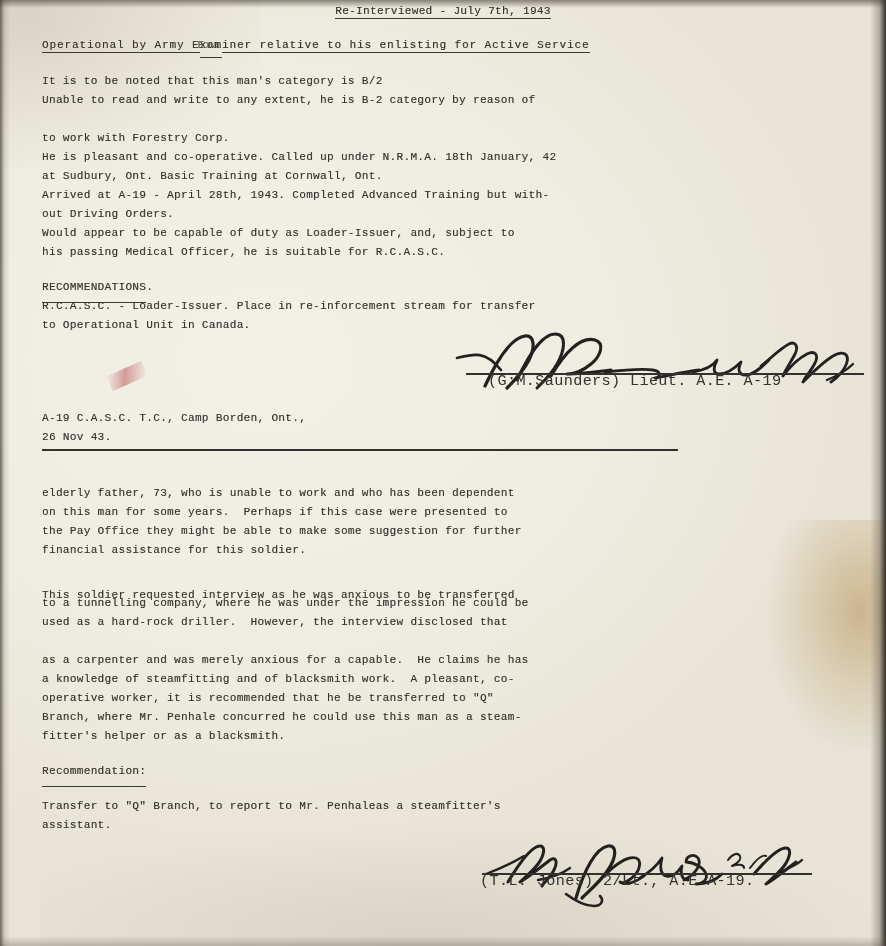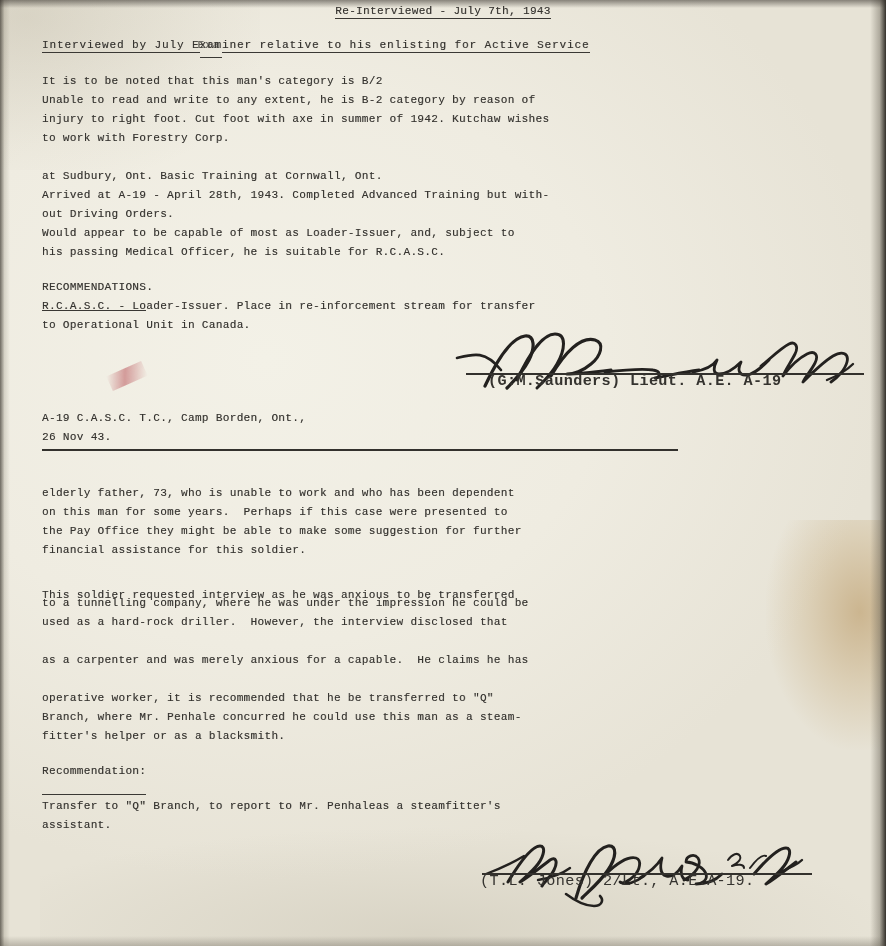--- a/index.html
+++ b/index.html
@@ -116,21 +116,21 @@
     position: absolute;
     left: -2px; top: 0;
     opacity: 0.78;
   }
 
   .blk { left: 42px; }
 
   .u-head {
     display: inline-block;
     border-bottom: 1.5px solid #3a3834;
-    padding-bottom: 12px;
+    padding-bottom: 4px;
   }
 
   .rule {
     position: absolute;
     background: #33312d;
     height: 2px;
   }
 
   .sig {
     position: absolute;
@@ -154,30 +154,30 @@
   <div class="paper-base"></div>
   <div class="stain-top"></div>
   <div class="stain-right"></div>
   <div class="stain-bottom"></div>
   <div class="pink-mark"></div>
 
   <div class="content">
 
     <div class="line title"><span>Re-Interviewed - July 7th, 1943</span></div>
 
-    <div class="line subtitle"><span class="u">Interviewed by July E</span><span class="u overstrike"><span class="ghost">Exa</span><span>xam</span></span><span class="u">iner relative to his enlisting for Active Service</span></div>
+    <div class="line subtitle"><span class="u">Operational by Army E</span><span class="u overstrike"><span class="ghost">Exa</span><span>xam</span></span><span class="u">iner relative to his enlisting for Active Service</span></div>
 
     <div class="line blk" style="top:72px">It is to be noted that this man's category is B/2</div>
     <div class="line blk" style="top:91px">Unable to read and write to any extent, he is B-2 category by reason of</div>
-    <div class="line blk" style="top:110px">injury to right foot. Cut foot with axe in summer of 1942. Kutchaw wishes</div>
     <div class="line blk" style="top:129px">to work with Forestry Corp.</div>
+    <div class="line blk" style="top:148px">He is pleasant and co-operative. Called up under N.R.M.A. 18th January, 42</div>
     <div class="line blk" style="top:167px">at Sudbury, Ont. Basic Training at Cornwall, Ont.</div>
     <div class="line blk" style="top:186px">Arrived at A-19 - April 28th, 1943. Completed Advanced Training but with-</div>
     <div class="line blk" style="top:205px">out Driving Orders.</div>
-    <div class="line blk" style="top:224px">Would appear to be capable of most as Loader-Issuer, and, subject to</div>
+    <div class="line blk" style="top:224px">Would appear to be capable of duty as Loader-Issuer, and, subject to</div>
     <div class="line blk" style="top:243px">his passing Medical Officer, he is suitable for R.C.A.S.C.</div>
 
     <div class="line blk" style="top:278px"><span class="u-head">RECOMMENDATIONS</span><span>.</span></div>
     <div class="line blk" style="top:316px">to Operational Unit in Canada.</div>
     <div class="line blk" style="top:297px">R.C.A.S.C. - Loader-Issuer. Place in re-inforcement stream for transfer</div>
 
     <div class="sig" style="left:455px; top:330px;">
       <svg width="420" height="62" viewBox="0 0 420 62">
         <g fill="none" stroke="#23211f" stroke-linecap="round" stroke-linejoin="round">
           <path d="M2 28 C18 24 30 20 46 40" stroke-width="2.6"></path>
@@ -185,35 +185,36 @@
           <path d="M62 50 C74 24 88 4 100 4 C112 4 110 20 102 34 C96 45 86 54 82 58" stroke-width="3"></path>
           <path d="M96 46 C110 22 126 6 140 10 C150 13 146 26 136 34 C128 41 118 44 112 44 C124 44 140 42 156 40" stroke-width="3"></path>
           <path d="M150 42 C168 40 186 38 198 40 C206 41 206 47 200 48 C212 46 228 42 244 40" stroke-width="2.8"></path>
           <path d="M238 42 C250 40 258 36 262 30 C258 38 258 44 264 44 C272 44 280 38 286 32 C282 40 284 46 292 45 C300 44 308 36 314 30" stroke-width="2.8"></path>
           <path d="M306 36 C316 28 326 18 334 14 C340 11 344 16 340 24 C336 32 330 40 328 46 C334 38 344 28 352 24 C360 20 364 25 360 33 C356 41 350 47 348 52 C356 44 368 32 378 26 C388 20 394 24 392 32 C390 40 382 48 376 52" stroke-width="2.8"></path>
           <path d="M372 50 C382 46 392 40 398 34" stroke-width="2.4"></path>
         </g>
       </svg>
     </div>
     <div class="rule" style="left:466px; top:373px; width:398px;"></div>
-    <div class="sigline" style="left:488px; top:372px;font-weight:bold;">(G:M.Saunders) Lieut. A.E. A-19</div>
+    <div class="sigline" style="left:488px; top:372px;">(G:M.Saunders) Lieut. A.E. A-19</div>
 
     <div class="line blk" style="top:409px">A-19 C.A.S.C. T.C., Camp Borden, Ont.,</div>
     <div class="line blk" style="top:428px">26 Nov 43.</div>
     <div class="rule" style="left:42px; top:449px; width:636px;"></div>
 
     <div class="line blk" style="top:484px">elderly father, 73, who is unable to work and who has been dependent</div>
     <div class="line blk" style="top:503px">on this man for some years.  Perhaps if this case were presented to</div>
     <div class="line blk" style="top:522px">the Pay Office they might be able to make some suggestion for further</div>
     <div class="line blk" style="top:541px">financial assistance for this soldier.</div>
 
     <div class="line blk" style="top:586px">This soldier requested interview as he was anxious to be transferred</div>
     <div class="line blk" style="top:594px">to a tunnelling company, where he was under the impression he could be</div>
     <div class="line blk" style="top:613px">used as a hard-rock driller.  However, the interview disclosed that</div>
     <div class="line blk" style="top:651px">as a carpenter and was merely anxious for a capable.  He claims he has</div>
+    <div class="line blk" style="top:670px">a knowledge of steamfitting and of blacksmith work.  A pleasant, co-</div>
     <div class="line blk" style="top:689px">operative worker, it is recommended that he be transferred to "Q"</div>
     <div class="line blk" style="top:708px">Branch, where Mr. Penhale concurred he could use this man as a steam-</div>
     <div class="line blk" style="top:727px">fitter's helper or as a blacksmith.</div>
 
     <div class="line blk" style="top:762px"><span class="u-head">Recommendation:</span></div>
     <div class="line blk" style="top:797px">Transfer to "Q" Branch, to report to Mr. Penhaleas a steamfitter's</div>
     <div class="line blk" style="top:816px">assistant.</div>
 
     <div class="sig" style="left:480px; top:838px;">
       <svg width="330" height="70" viewBox="0 0 330 70">

